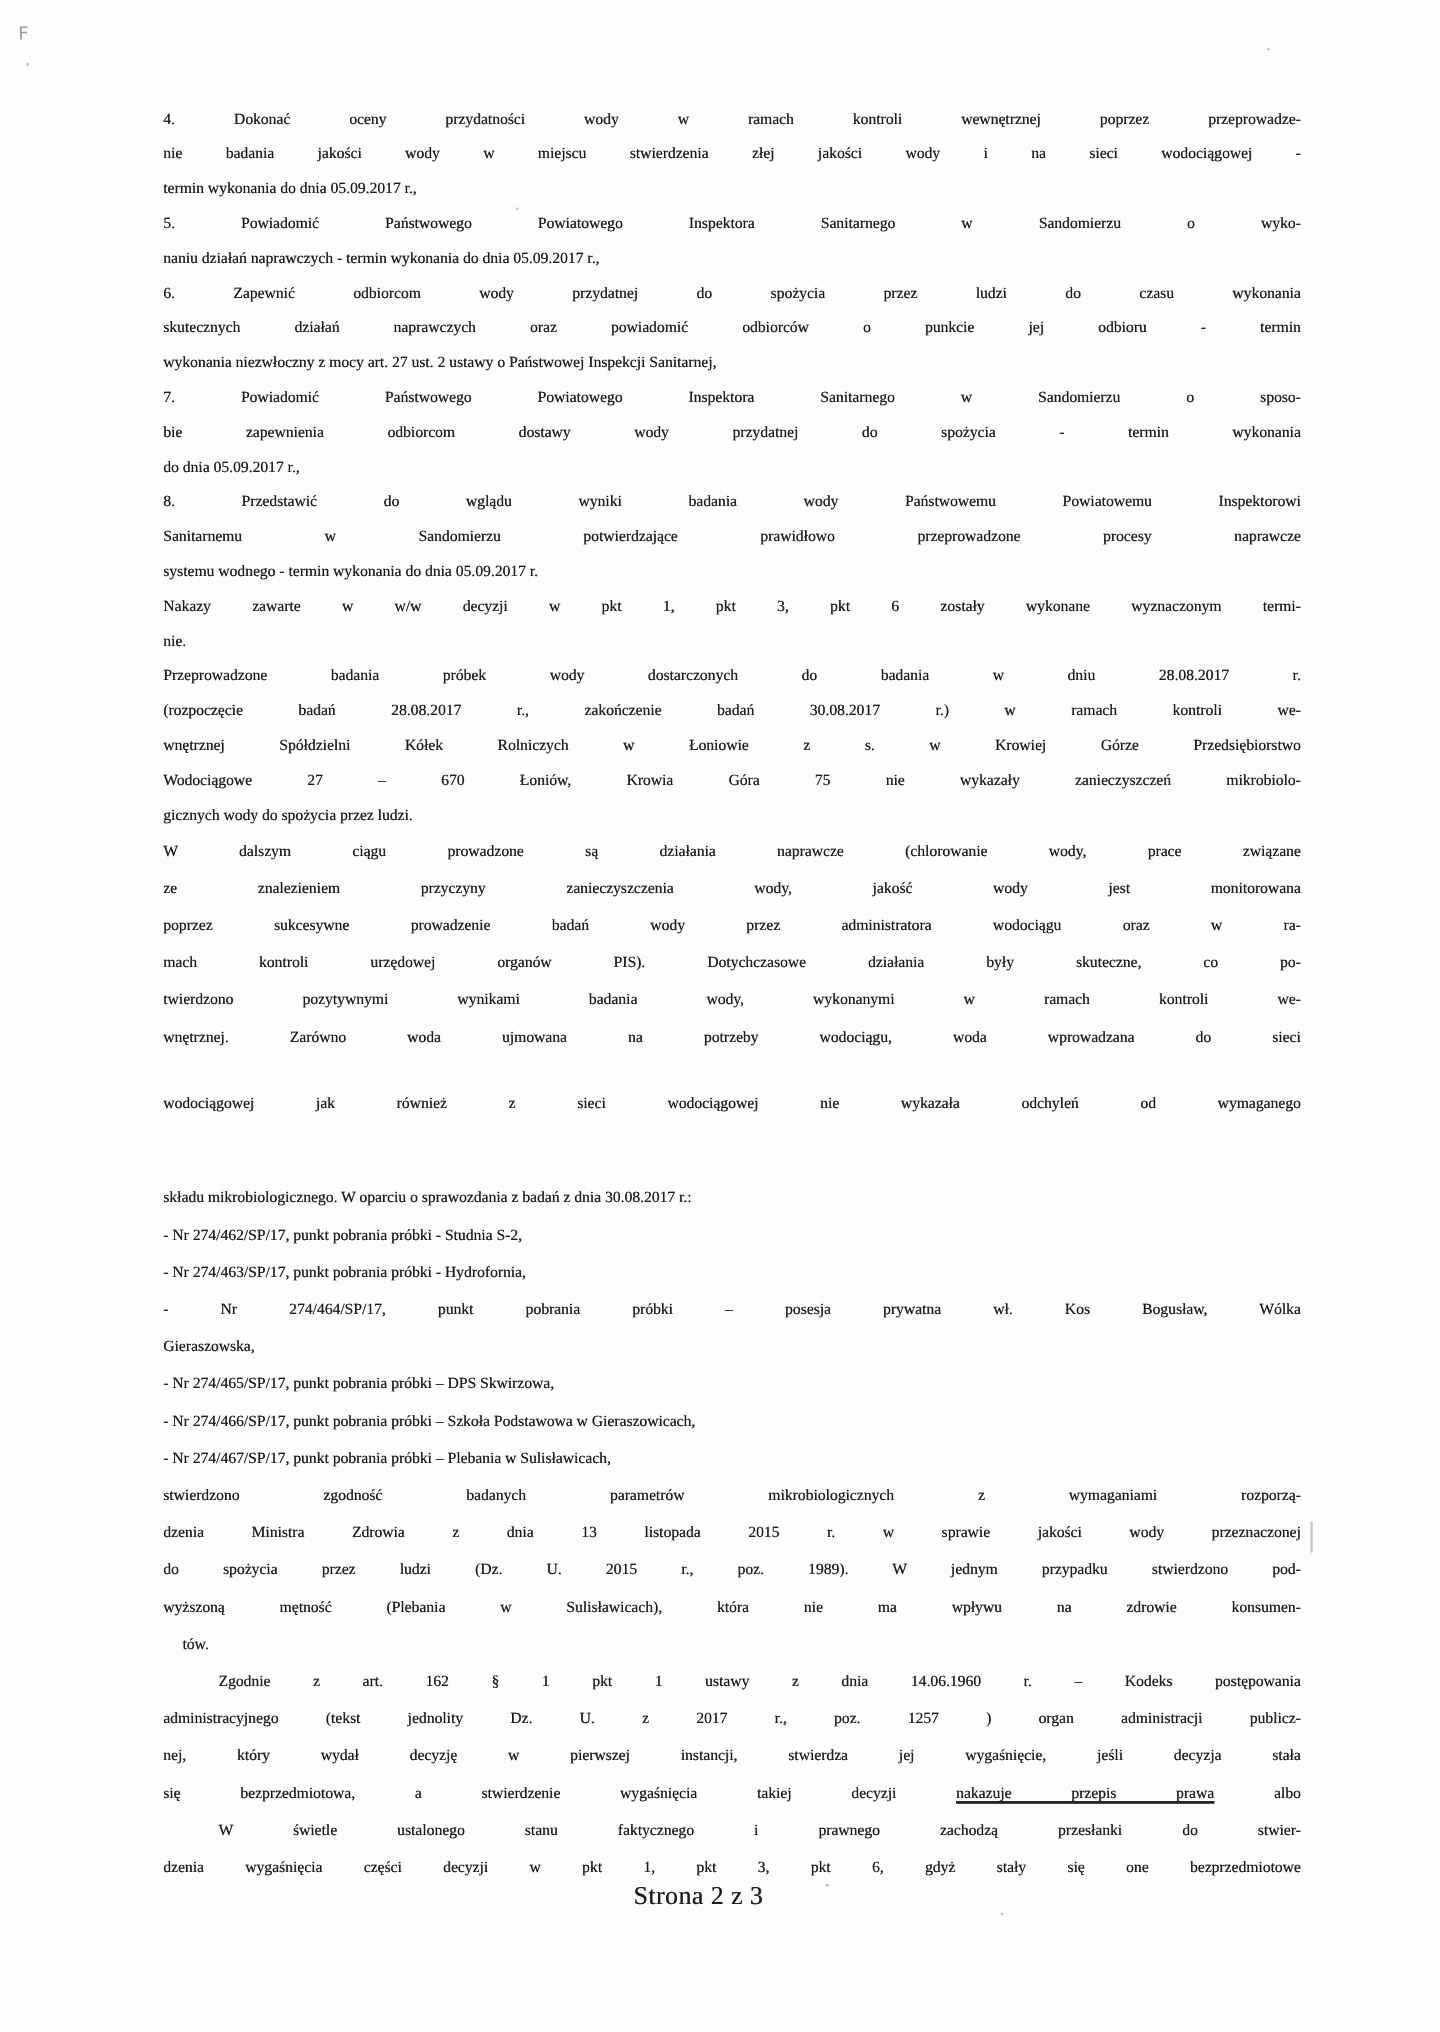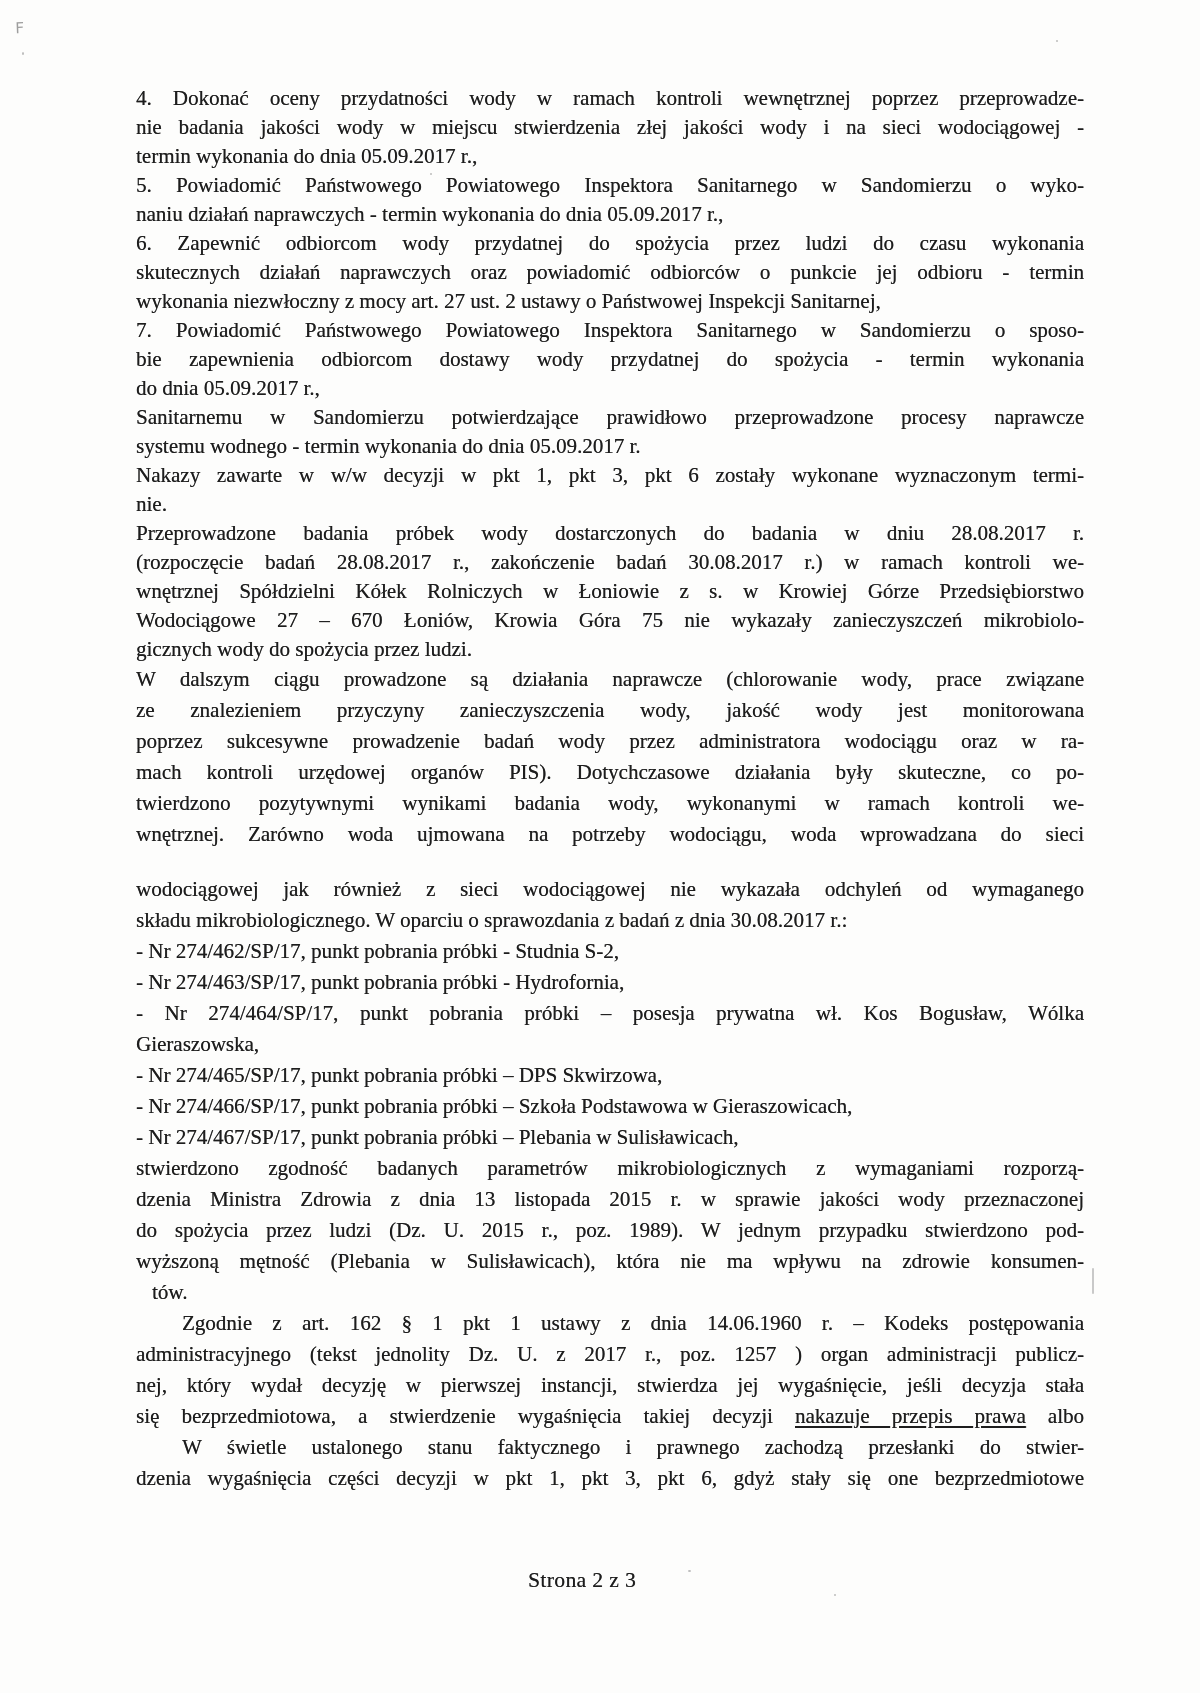--- a/index.html
+++ b/index.html
@@ -9,21 +9,21 @@
     position: relative;
     background: #fdfdfc;
     font-family: "Liberation Serif", serif;
     color: #1d1d1d;
     overflow: hidden;
   }
   .doc-content {
     position: absolute;
     left: 136px; top: 84px;
     width: 948px;
-    font-size: 21px;
+    font-size: 13px;
     text-shadow: 0.25px 0 0.4px rgba(25,25,25,0.72);
     filter: blur(0.15px);
   }
   .line {
     white-space: nowrap;
     line-height: 29px;
   }
   .line.just {
     white-space: normal;
     text-align: justify;
@@ -86,37 +86,38 @@
     <div class="line just"><span class="">nie badania jakości wody w miejscu stwierdzenia złej jakości wody i na sieci wodociągowej -</span></div>
     <div class="line"><span class="">termin wykonania do dnia 05.09.2017 r.,</span></div>
     <div class="line just"><span class="">5. Powiadomić Państwowego Powiatowego Inspektora Sanitarnego w Sandomierzu  o wyko-</span></div>
     <div class="line"><span class="">naniu działań naprawczych - termin wykonania do dnia 05.09.2017 r.,</span></div>
     <div class="line just"><span class="">6. Zapewnić odbiorcom wody przydatnej do spożycia przez ludzi do czasu wykonania</span></div>
     <div class="line just"><span class="">skutecznych działań naprawczych oraz powiadomić odbiorców o punkcie jej odbioru - termin</span></div>
     <div class="line"><span class="">wykonania niezwłoczny z mocy art. 27 ust. 2 ustawy o Państwowej Inspekcji Sanitarnej,</span></div>
     <div class="line just"><span class="">7. Powiadomić Państwowego Powiatowego Inspektora Sanitarnego w Sandomierzu o sposo-</span></div>
     <div class="line just"><span class="">bie zapewnienia odbiorcom dostawy wody przydatnej do spożycia - termin wykonania</span></div>
     <div class="line"><span class="">do dnia 05.09.2017 r.,</span></div>
+    <div class="line just"><span class="">8. Przedstawić do wglądu wyniki badania wody Państwowemu Powiatowemu Inspektorowi</span></div>
     <div class="line just"><span class="">Sanitarnemu w Sandomierzu potwierdzające prawidłowo przeprowadzone procesy naprawcze</span></div>
     <div class="line"><span class="">systemu wodnego - termin wykonania do dnia 05.09.2017 r.</span></div>
     <div class="line just"><span class="">Nakazy zawarte w w/w decyzji w pkt 1, pkt 3, pkt 6 zostały wykonane wyznaczonym termi-</span></div>
     <div class="line"><span class="">nie.</span></div>
     <div class="line just"><span class="">Przeprowadzone badania próbek wody dostarczonych do badania w dniu 28.08.2017 r.</span></div>
     <div class="line just"><span class="">(rozpoczęcie badań  28.08.2017 r., zakończenie badań 30.08.2017 r.) w ramach kontroli we-</span></div>
     <div class="line just"><span class="">wnętrznej Spółdzielni Kółek Rolniczych w Łoniowie z s. w Krowiej Górze Przedsiębiorstwo</span></div>
     <div class="line just"><span class="">Wodociągowe 27 – 670 Łoniów, Krowia Góra 75 nie wykazały zanieczyszczeń mikrobiolo-</span></div>
     <div class="line"><span class="">gicznych wody do spożycia przez ludzi.</span></div>
     <div class="line just" style="line-height: 31px;"><span class="">W dalszym ciągu prowadzone są działania naprawcze (chlorowanie wody, prace związane</span></div>
     <div class="line just" style="line-height: 31px;"><span class="">ze znalezieniem przyczyny zanieczyszczenia wody, jakość wody jest monitorowana</span></div>
     <div class="line just" style="line-height: 31px;"><span class="">poprzez sukcesywne prowadzenie badań wody przez administratora wodociągu oraz w ra-</span></div>
     <div class="line just" style="line-height: 31px;"><span class="">mach kontroli urzędowej organów PIS). Dotychczasowe działania były skuteczne, co po-</span></div>
     <div class="line just" style="line-height: 31px;"><span class="">twierdzono pozytywnymi wynikami badania wody, wykonanymi w ramach kontroli we-</span></div>
     <div class="line just" style="line-height: 31px;"><span class="">wnętrznej. Zarówno woda ujmowana na potrzeby wodociągu, woda wprowadzana do sieci</span></div>
     <div class="line just" style="line-height: 31px; margin-top: 24px;"><span class="">wodociągowej jak również z sieci wodociągowej nie wykazała odchyleń od wymaganego</span></div>
-    <div class="line" style="line-height: 31px;"><span class="">składu mikrobiologicznego. W oparciu o sprawozdania z badań z dnia 30.08.2017 r.:</span></div>
+    <div class="line" style="line-height: 31px; margin-top: 48px;"><span class="">składu mikrobiologicznego. W oparciu o sprawozdania z badań z dnia 30.08.2017 r.:</span></div>
     <div class="line" style="line-height: 31px;"><span class="">- Nr 274/462/SP/17, punkt pobrania próbki - Studnia S-2,</span></div>
     <div class="line" style="line-height: 31px;"><span class="">- Nr 274/463/SP/17, punkt pobrania próbki - Hydrofornia,</span></div>
     <div class="line just" style="line-height: 31px;"><span class="">- Nr 274/464/SP/17, punkt pobrania próbki – posesja prywatna wł. Kos Bogusław, Wólka</span></div>
     <div class="line" style="line-height: 31px;"><span class="">Gieraszowska,</span></div>
     <div class="line" style="line-height: 31px;"><span class="">- Nr 274/465/SP/17, punkt pobrania próbki – DPS Skwirzowa,</span></div>
     <div class="line" style="line-height: 31px;"><span class="">- Nr 274/466/SP/17, punkt pobrania próbki – Szkoła Podstawowa w Gieraszowicach,</span></div>
     <div class="line" style="line-height: 31px;"><span class="">- Nr 274/467/SP/17, punkt pobrania próbki – Plebania w Sulisławicach,</span></div>
     <div class="line just" style="line-height: 31px;"><span class="">stwierdzono zgodność badanych parametrów mikrobiologicznych z wymaganiami rozporzą-</span></div>
     <div class="line just" style="line-height: 31px;"><span class="">dzenia Ministra Zdrowia z dnia 13 listopada 2015 r. w sprawie jakości wody przeznaczonej</span></div>
     <div class="line just" style="line-height: 31px;"><span class="">do spożycia przez ludzi (Dz. U. 2015 r., poz. 1989). W jednym przypadku stwierdzono pod-</span></div>

